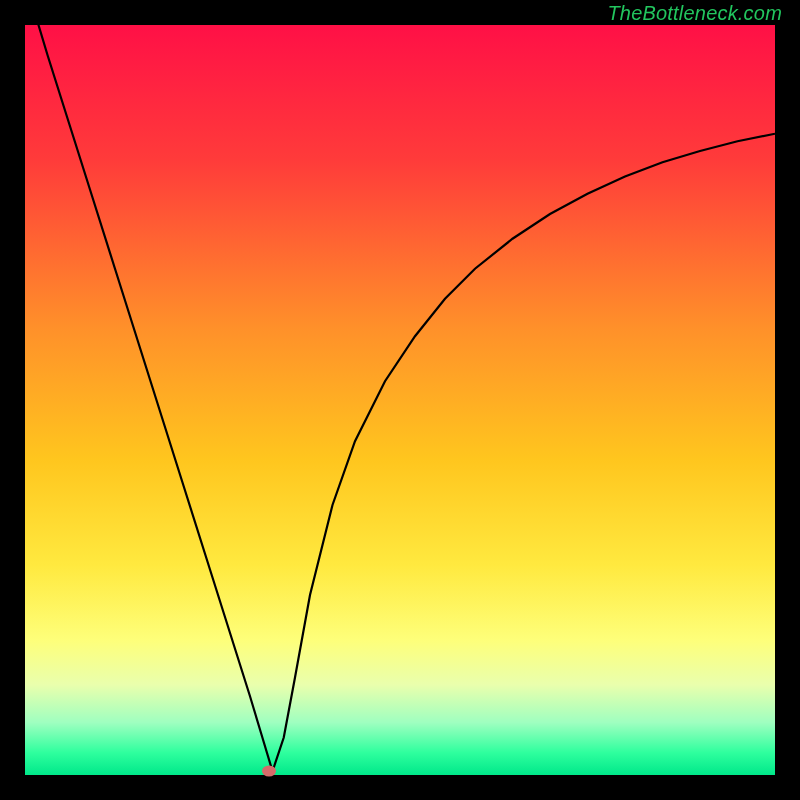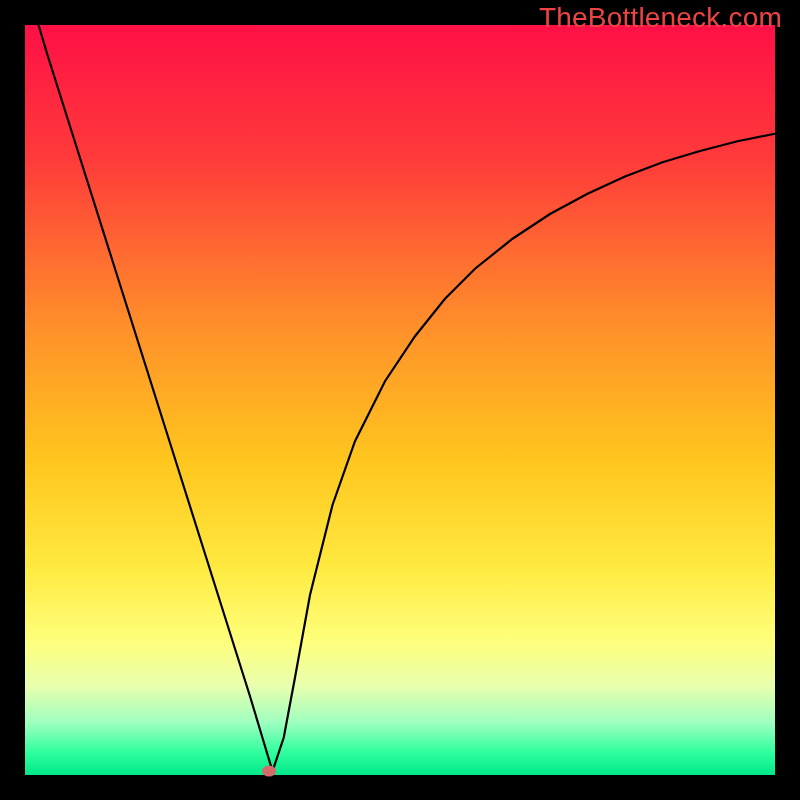--- a/index.html
+++ b/index.html
@@ -9,25 +9,26 @@
     height: 800px;
     background: #000;
     overflow: hidden;
     position: relative;
     font-family: Arial, Helvetica, sans-serif;
   }
   .watermark {
     position: absolute;
     top: 2px;
     right: 18px;
-    color: #ef4444;
-    font-size: 28px;
+    color: #22c55e;
+    font-size: 20px;
     font-weight: 500;
     letter-spacing: 0.2px;
     z-index: 10;
+    font-style: italic;
   }
   .frame {
     position: absolute;
     left: 25px;
     top: 25px;
     width: 750px;
     height: 750px;
     background: #000;
   }
   .plot-area {

